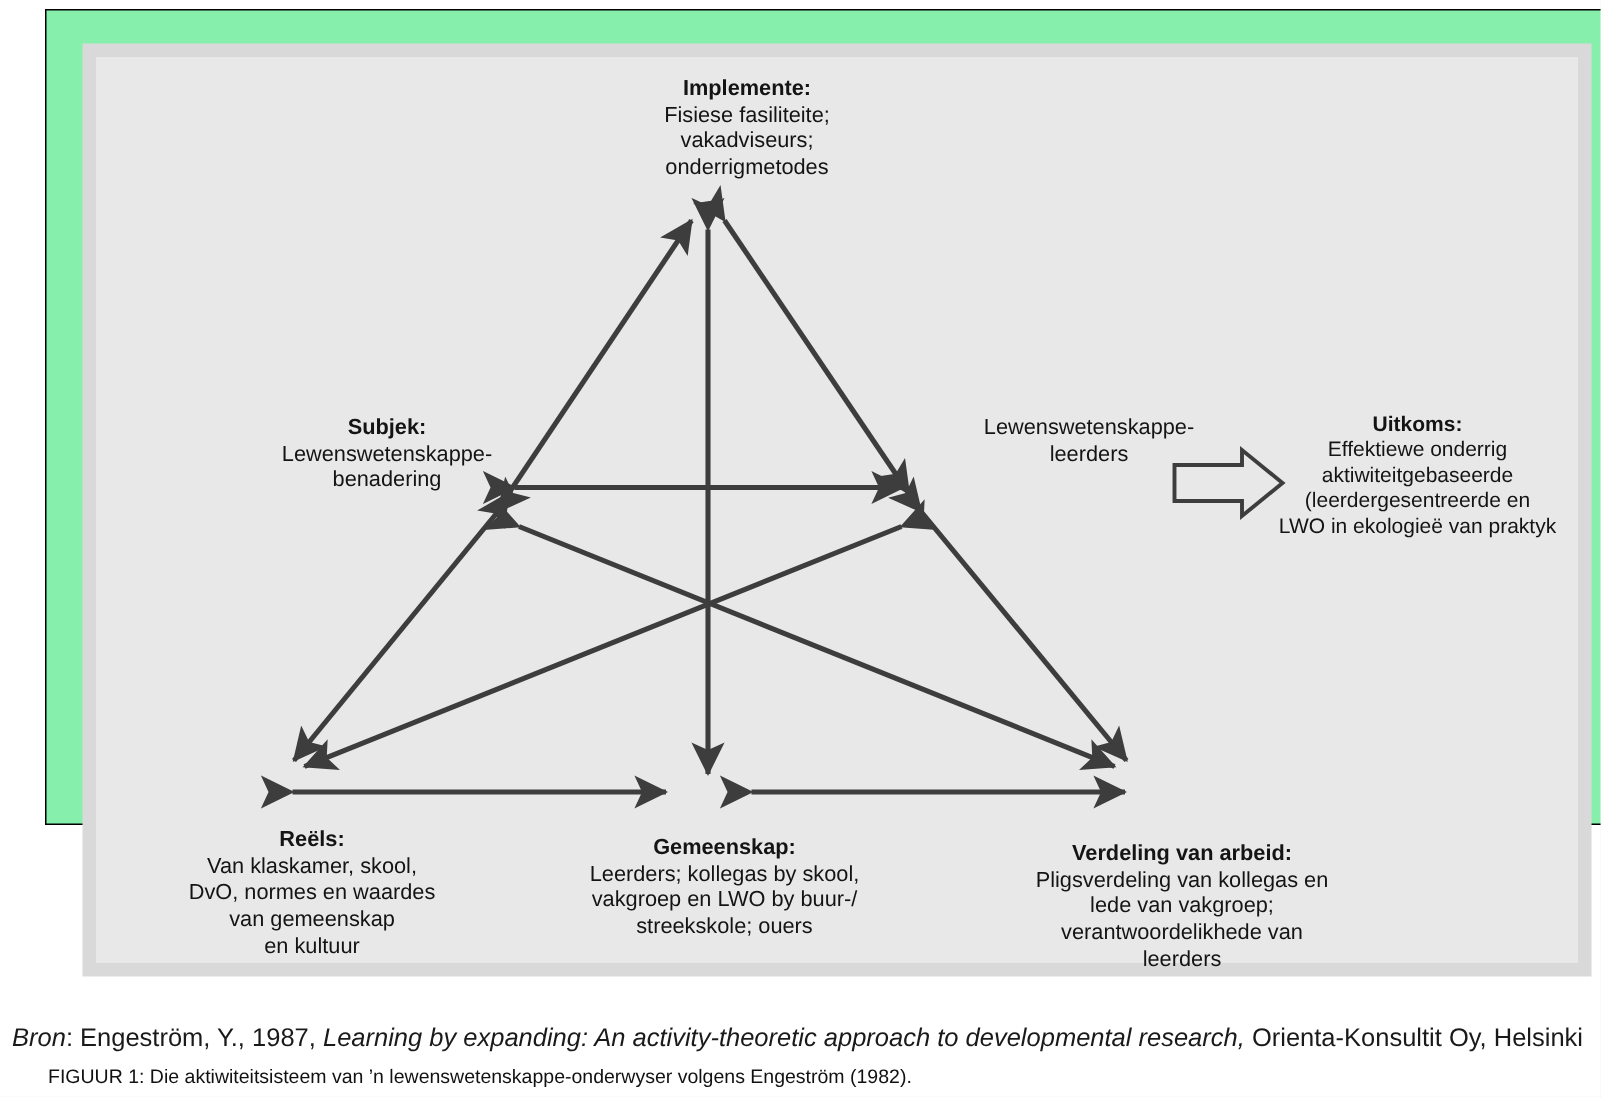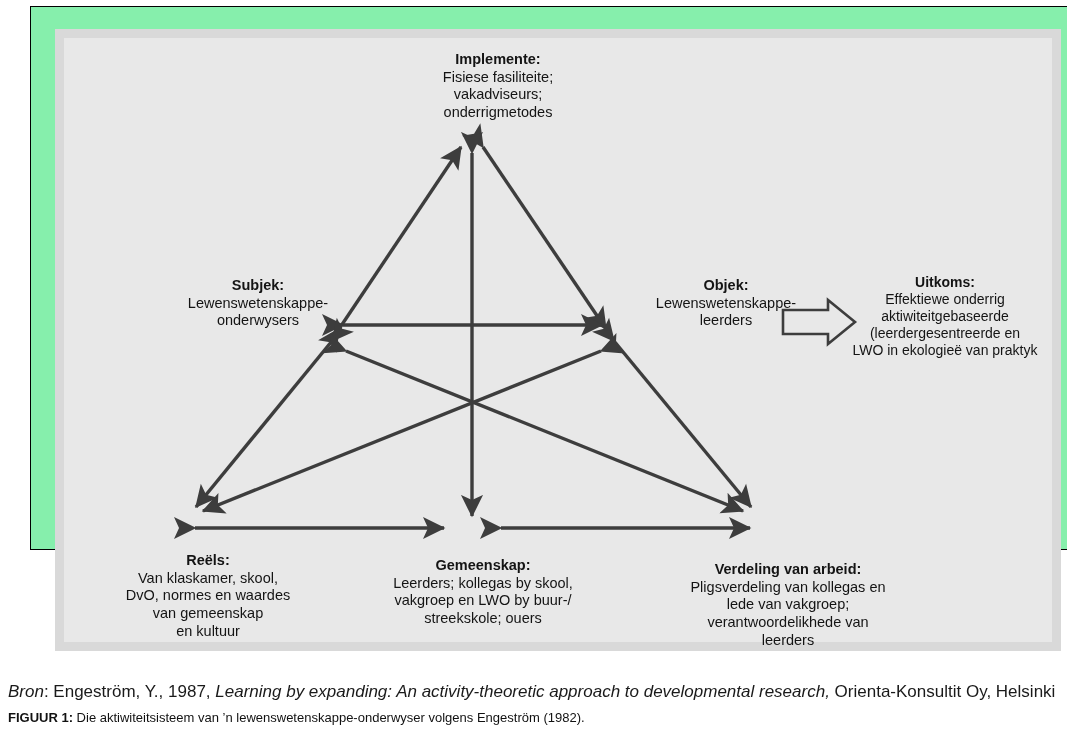--- a/index.html
+++ b/index.html
@@ -83,21 +83,21 @@
   #source-line .lbl { font-style: italic; }
 
   #caption-line {
     position: absolute;
     left: 8px; top: 710px;
     width: 1050px;
     font-size: 13px;
     color: #111111;
     white-space: nowrap;
   }
-  #caption-line .bold { font-weight: bold; }
+  #caption-line .bold { font-weight: normal; margin-left: 24px; }
 </style>
 </head>
 <body>
 
 <div id="figure-frame">
 
   <div id="diagram-panel">
     <div id="diagram-inner"></div>
 
     <svg id="arrow-layer" viewBox="0 0 1006 622" xmlns="http://www.w3.org/2000/svg">
@@ -136,25 +136,24 @@
     <div class="node" id="node-implemente">
       <span class="ttl">Implemente:</span>
       <span class="ln">Fisiese fasiliteite;</span>
       <span class="ln">vakadviseurs;</span>
       <span class="ln">onderrigmetodes</span>
     </div>
 
     <div class="node" id="node-subjek">
       <span class="ttl">Subjek:</span>
       <span class="ln">Lewenswetenskappe-</span>
-      <span class="ln">onderwysers</span>
+      <span class="ln">benadering</span>
     </div>
 
     <div class="node" id="node-objek">
-      <span class="ttl">Objek:</span>
       <span class="ln">Lewenswetenskappe-</span>
       <span class="ln">leerders</span>
     </div>
 
     <div class="node" id="node-gemeenskap">
       <span class="ttl">Gemeenskap:</span>
       <span class="ln">Leerders; kollegas by skool,</span>
       <span class="ln">vakgroep en LWO by buur-/</span>
       <span class="ln">streekskole; ouers</span>
     </div>

